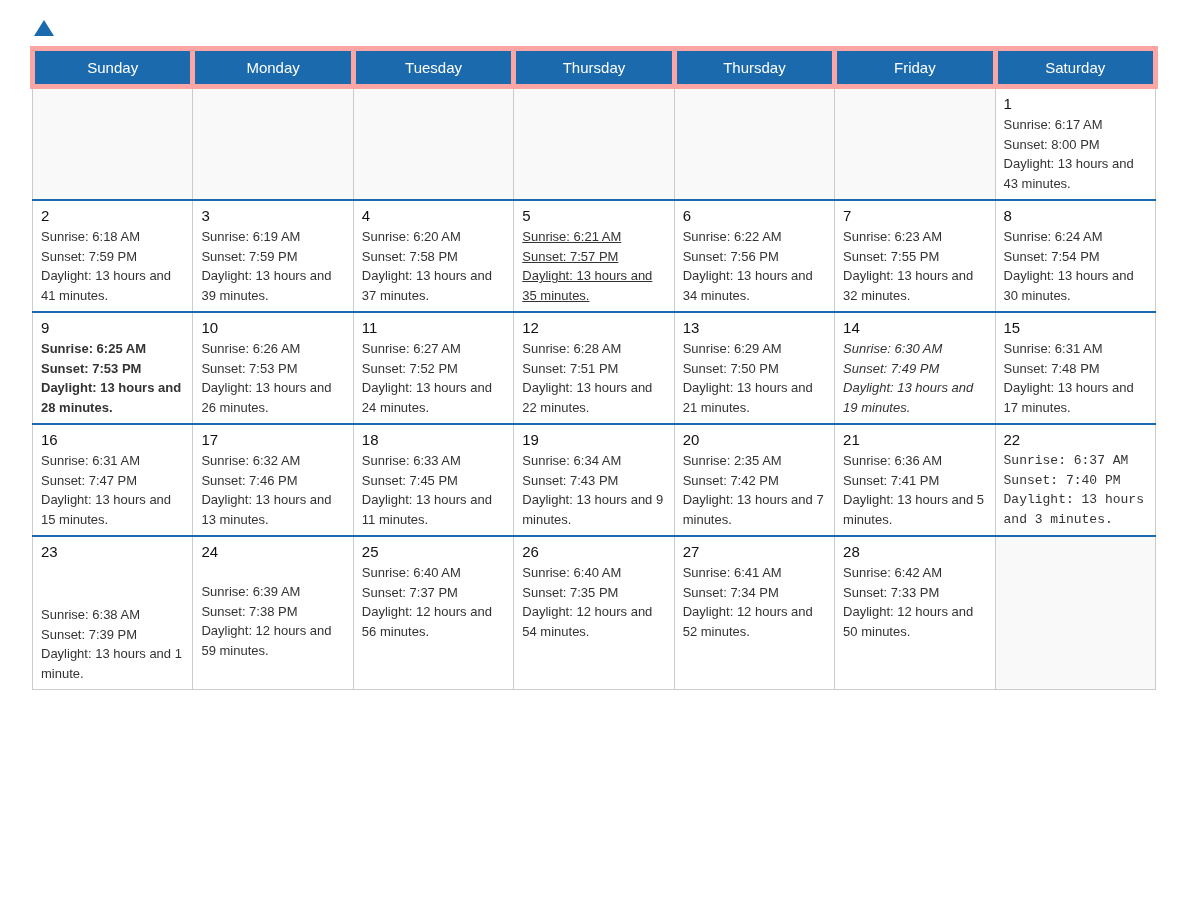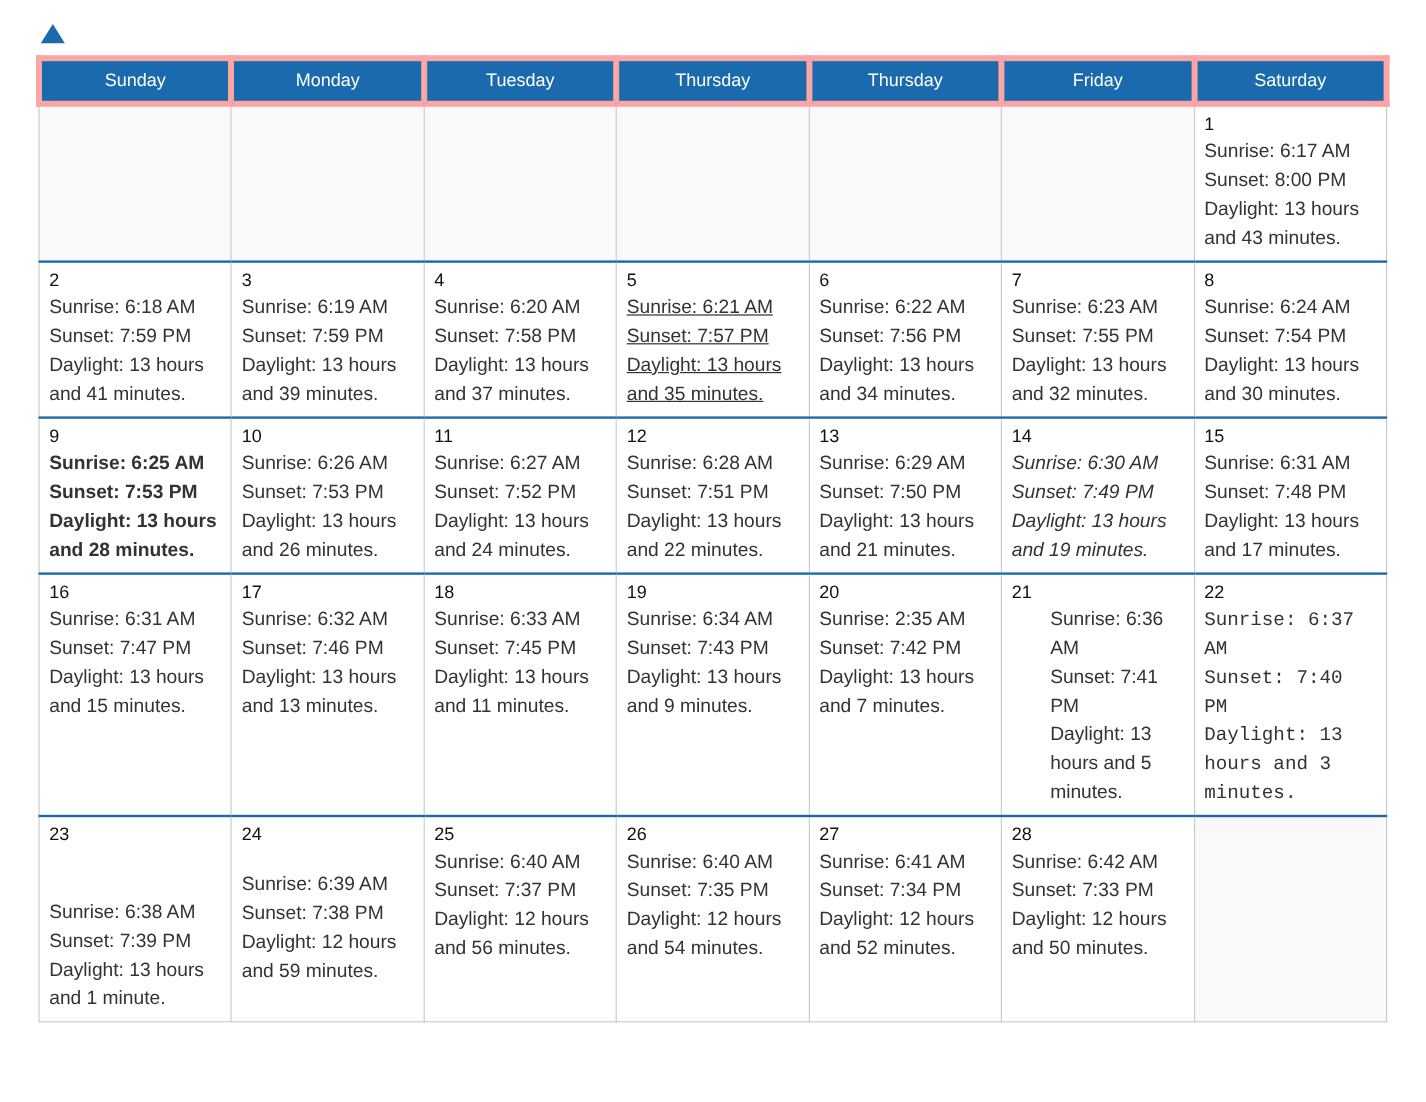--- a/index.html
+++ b/index.html
@@ -83,21 +83,21 @@
       height: 110px;
     }
     .day-number {
       font-size: 15px;
       color: #111;
       font-weight: normal;
       display: block;
       margin-bottom: 3px;
     }
     .day-info {
-      font-size: 16px;
+      font-size: 13px;
       color: #333;
       line-height: 1.5;
     }
     .empty-cell {
       background: #f9f9f9;
     }
     tr.week-row td {
       border-top: 2px solid #1a6aad;
     }
   </style>
@@ -259,21 +259,21 @@
 Daylight: 13 hours and 9 minutes.</div>
         </td>
         <td>
           <span class="day-number">20</span>
           <div class="day-info" style="white-space: pre-line;">Sunrise: 2:35 AM
 Sunset: 7:42 PM
 Daylight: 13 hours and 7 minutes.</div>
         </td>
         <td>
           <span class="day-number">21</span>
-          <div class="day-info" style="white-space: pre-line; margin-left: 32px;">Sunrise: 6:36 AM
+          <div class="day-info" style="white-space: pre-line;">Sunrise: 6:36 AM
 Sunset: 7:41 PM
 Daylight: 13 hours and 5 minutes.</div>
         </td>
         <td>
           <span class="day-number">22</span>
           <div class="day-info" style="white-space: pre-line; font-family: Liberation Mono, monospace;">Sunrise: 6:37 AM
 Sunset: 7:40 PM
 Daylight: 13 hours and 3 minutes.</div>
         </td>
       </tr>

